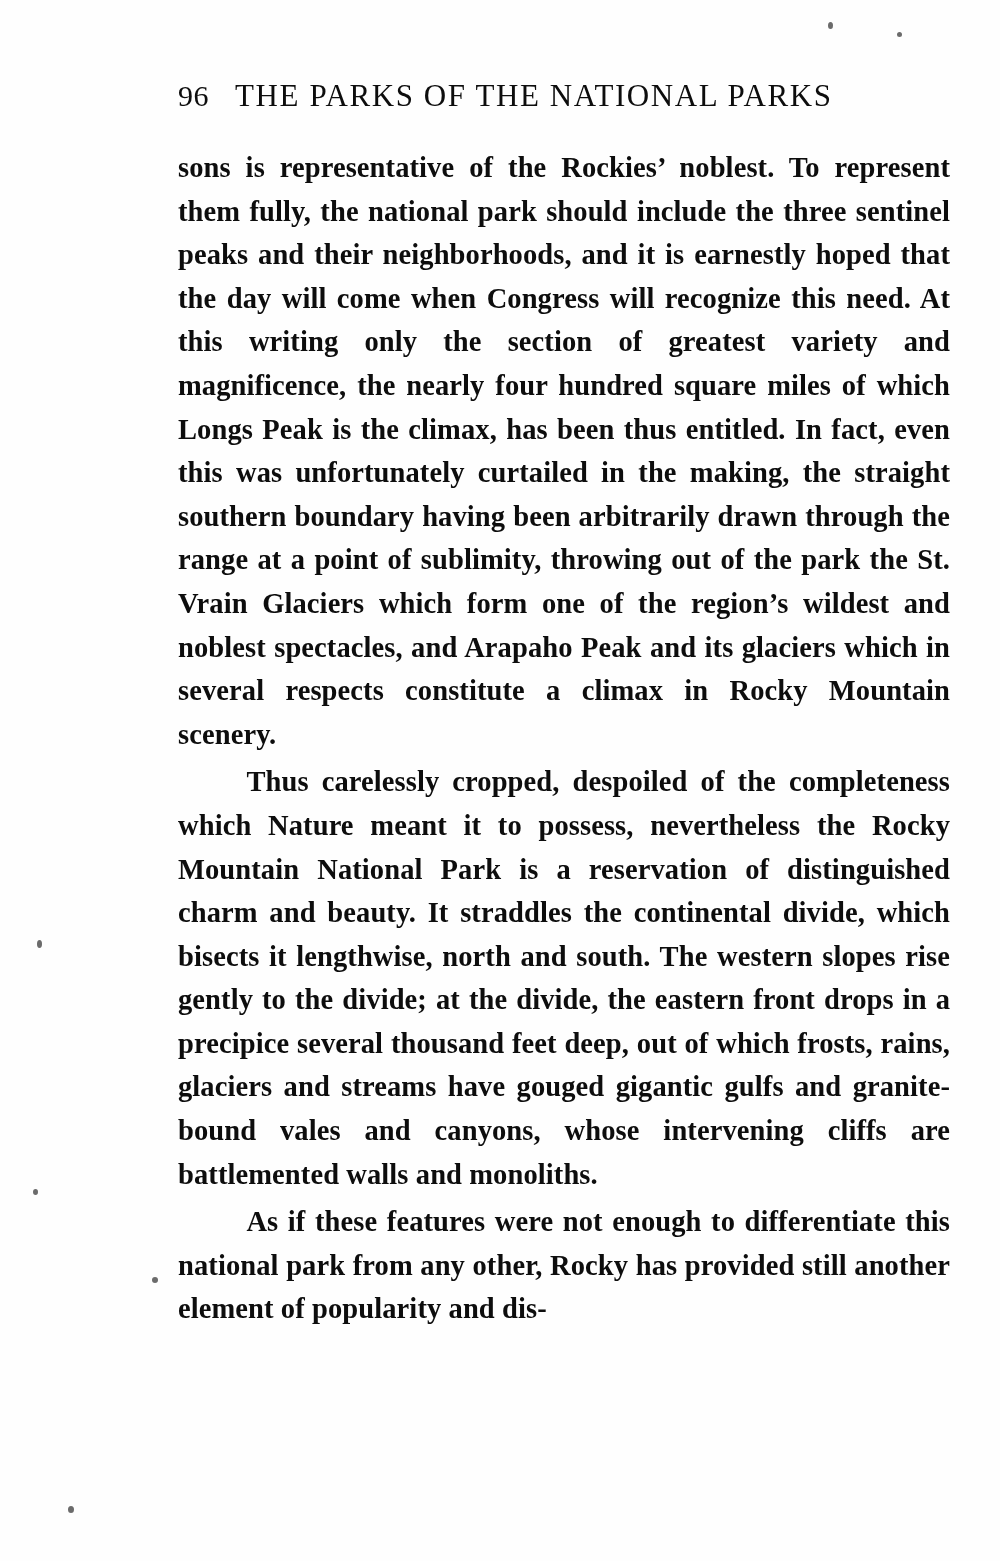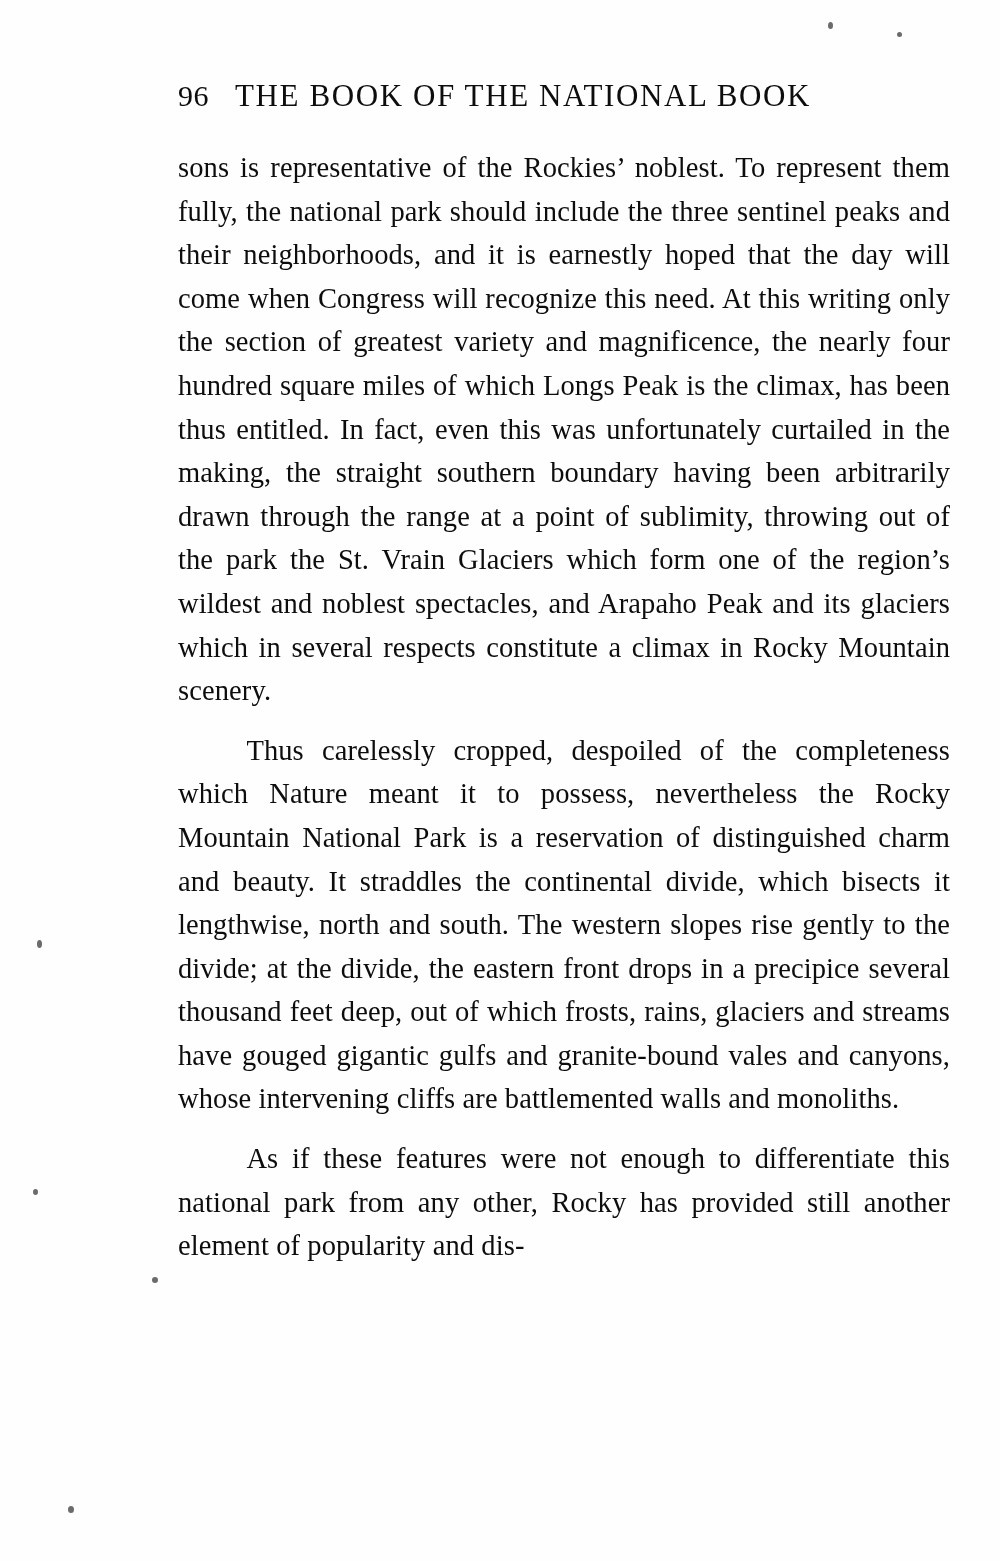--- a/index.html
+++ b/index.html
@@ -49,56 +49,57 @@
   .running-title {
     font-size: 31px;
     letter-spacing: 1.6px;
   }
 
   .textblock {
     position: absolute;
     top: 146px;
     left: 178px;
     width: 772px;
+    font-weight: bold;
   }
 
   p.para {
     margin: 0;
     font-size: 28.5px;
     line-height: 43.6px;
     text-align: justify;
     text-justify: inter-word;
     letter-spacing: 0.1px;
   }
   p.para.indent {
     text-indent: 2.4em;
   }
   p.para + p.para {
-    margin-top: 16px;
+    margin-top: 4px;
   }
   
   .lastline-left {
     text-align: left;
   }
 </style>
 </head>
 <body>
 
 <div class="page">
 
   <div class="speck" style="top:22px; left:828px; width:5px; height:7px;"></div>
   <div class="speck" style="top:32px; left:897px; width:5px; height:5px;"></div>
   <div class="speck" style="top:940px; left:37px; width:5px; height:8px;"></div>
   <div class="speck" style="top:1189px; left:33px; width:5px; height:6px;"></div>
   <div class="speck" style="top:1277px; left:152px; width:6px; height:6px;"></div>
   <div class="speck" style="top:1506px; left:68px; width:6px; height:7px;"></div>
 
   <div class="header">
     <span class="folio">96</span>
-    <span class="running-title">THE BOOK OF THE NATIONAL BOOK</span>
+    <span class="running-title">THE PARKS OF THE NATIONAL PARKS</span>
   </div>
 
   <div class="textblock">
     <p class="para">sons is representative of the Rockies’ noblest. To represent them fully, the national park should include the three sentinel peaks and their neighborhoods, and it is earnestly hoped that the day will come when Congress will recognize this need. At this writing only the section of greatest variety and magnificence, the nearly four hundred square miles of which Longs Peak is the climax, has been thus entitled. In fact, even this was unfortunately curtailed in the making, the straight southern boundary having been arbitrarily drawn through the range at a point of sublimity, throwing out of the park the St. Vrain Glaciers which form one of the region’s wildest and noblest spectacles, and Arapaho Peak and its glaciers which in several respects constitute a climax in Rocky Mountain scenery.</p>
     <p class="para indent">Thus carelessly cropped, despoiled of the completeness which Nature meant it to possess, nevertheless the Rocky Mountain National Park is a reservation of distinguished charm and beauty. It straddles the continental divide, which bisects it lengthwise, north and south. The western slopes rise gently to the divide; at the divide, the eastern front drops in a precipice several thousand feet deep, out of which frosts, rains, glaciers and streams have gouged gigantic gulfs and granite-bound vales and canyons, whose intervening cliffs are battlemented walls and monoliths.</p>
     <p class="para indent lastline-left">As if these features were not enough to differentiate this national park from any other, Rocky has provided still another element of popularity and dis-</p>
   </div>
 
 </div>
 

